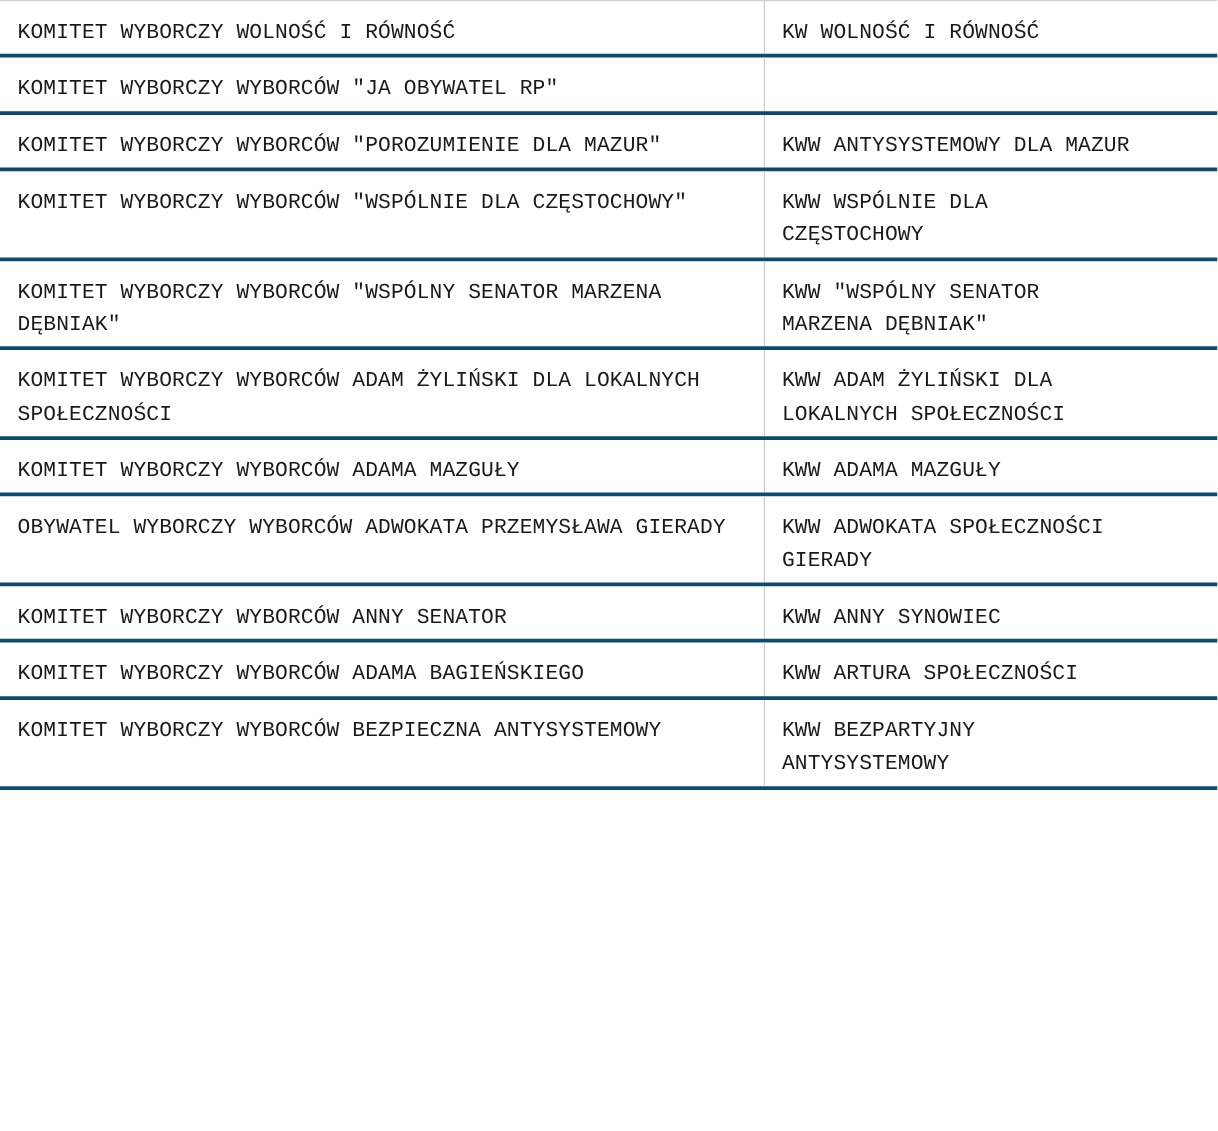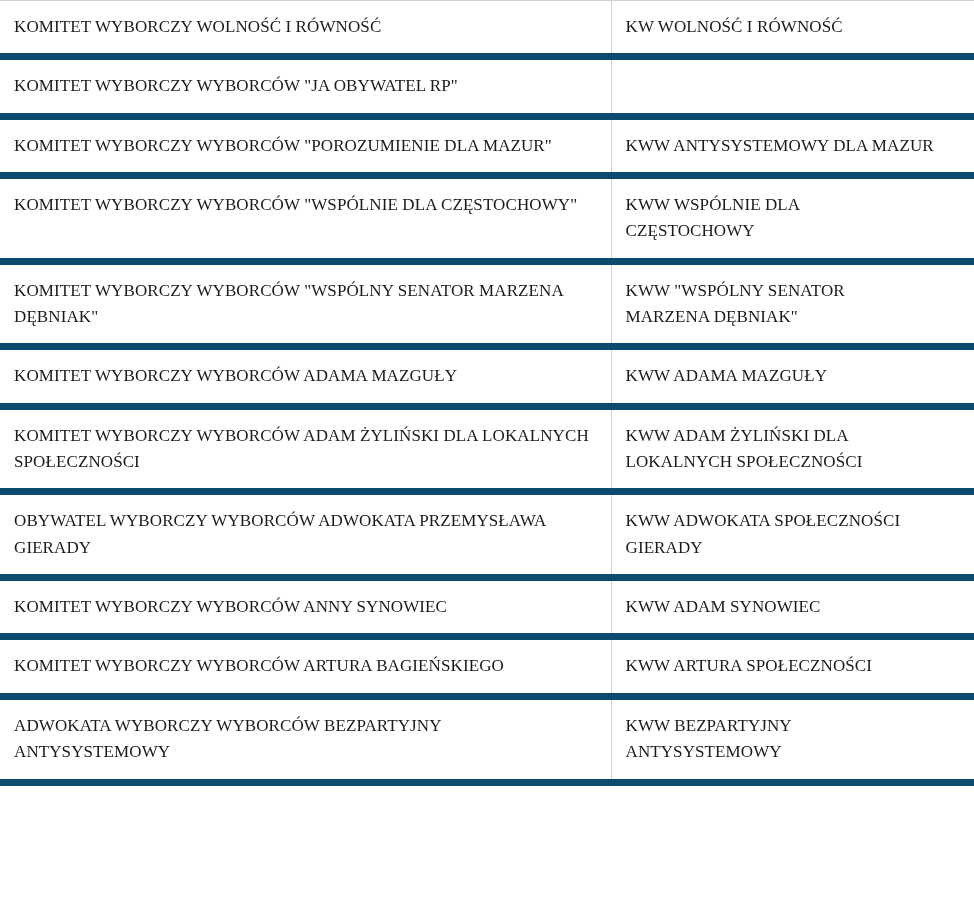--- a/index.html
+++ b/index.html
@@ -19,27 +19,28 @@
     border-collapse: collapse;
     table-layout: fixed;
   }
   .committee-table col.col-full {
     width: 611px;
   }
   .committee-table col.col-short {
     width: 363px;
   }
   .committee-table td {
-    border-bottom: 7px solid #0c4a6e;
+    border-bottom: 3px solid #0c4a6e;
     border-right: 1px solid #d0d0d0;
-    padding: 13px 12px 13px 14px;
+    padding: 13px 12px 3px 14px;
     vertical-align: top;
     font-size: 17px;
     line-height: 1.55;
     letter-spacing: 0.1px;
+    font-family: Liberation Mono, monospace;
   }
   .committee-table td.cell-short {
     border-right: none;
     padding-left: 14px;
   }
   .committee-table tr:first-child td {
     border-top: 1px solid #d0d0d0;
   }
   .cell-text {
     display: block;
@@ -92,63 +93,63 @@
       <td class="cell-full">
           <span class="cell-text">KOMITET WYBORCZY WYBORCÓW "WSPÓLNY SENATOR MARZENA DĘBNIAK"</span>
         </td>
       <td class="cell-short">
           <span class="cell-text">KWW "WSPÓLNY SENATOR
 MARZENA DĘBNIAK"</span>
         </td>
     </tr>
     <tr>
       <td class="cell-full">
-          <span class="cell-text">KOMITET WYBORCZY WYBORCÓW ADAMA MAZGUŁY</span>
-        </td>
-      <td class="cell-short">
-          <span class="cell-text">KWW ADAMA MAZGUŁY</span>
-        </td>
-    </tr>
-    <tr>
-      <td class="cell-full">
           <span class="cell-text">KOMITET WYBORCZY WYBORCÓW ADAM ŻYLIŃSKI DLA LOKALNYCH SPOŁECZNOŚCI</span>
         </td>
       <td class="cell-short">
           <span class="cell-text">KWW ADAM ŻYLIŃSKI DLA
 LOKALNYCH SPOŁECZNOŚCI</span>
+        </td>
+    </tr>
+    <tr>
+      <td class="cell-full">
+          <span class="cell-text">KOMITET WYBORCZY WYBORCÓW ADAMA MAZGUŁY</span>
+        </td>
+      <td class="cell-short">
+          <span class="cell-text">KWW ADAMA MAZGUŁY</span>
         </td>
     </tr>
     <tr>
       <td class="cell-full">
           <span class="cell-text">OBYWATEL WYBORCZY WYBORCÓW ADWOKATA PRZEMYSŁAWA GIERADY</span>
         </td>
       <td class="cell-short">
           <span class="cell-text">KWW ADWOKATA SPOŁECZNOŚCI
 GIERADY</span>
         </td>
     </tr>
     <tr>
       <td class="cell-full">
-          <span class="cell-text">KOMITET WYBORCZY WYBORCÓW ANNY SYNOWIEC</span>
+          <span class="cell-text">KOMITET WYBORCZY WYBORCÓW ANNY SENATOR</span>
         </td>
       <td class="cell-short">
-          <span class="cell-text">KWW ADAM SYNOWIEC</span>
+          <span class="cell-text">KWW ANNY SYNOWIEC</span>
         </td>
     </tr>
     <tr>
       <td class="cell-full">
-          <span class="cell-text">KOMITET WYBORCZY WYBORCÓW ARTURA BAGIEŃSKIEGO</span>
+          <span class="cell-text">KOMITET WYBORCZY WYBORCÓW ADAMA BAGIEŃSKIEGO</span>
         </td>
       <td class="cell-short">
           <span class="cell-text">KWW ARTURA SPOŁECZNOŚCI</span>
         </td>
     </tr>
     <tr>
       <td class="cell-full">
-          <span class="cell-text">ADWOKATA WYBORCZY WYBORCÓW BEZPARTYJNY ANTYSYSTEMOWY</span>
+          <span class="cell-text">KOMITET WYBORCZY WYBORCÓW BEZPIECZNA ANTYSYSTEMOWY</span>
         </td>
       <td class="cell-short">
           <span class="cell-text">KWW BEZPARTYJNY
 ANTYSYSTEMOWY</span>
         </td>
     </tr>
   </tbody>
 </table>
 
 </body></html>

